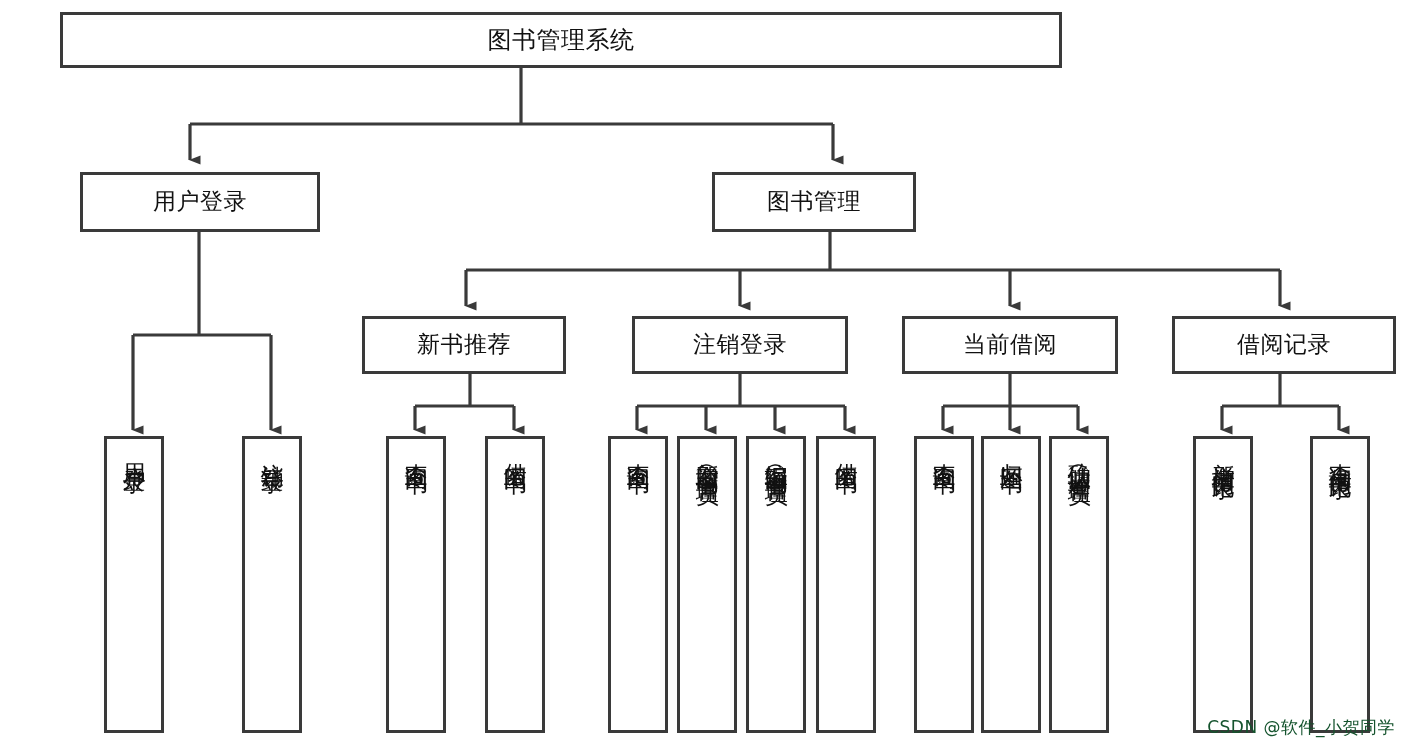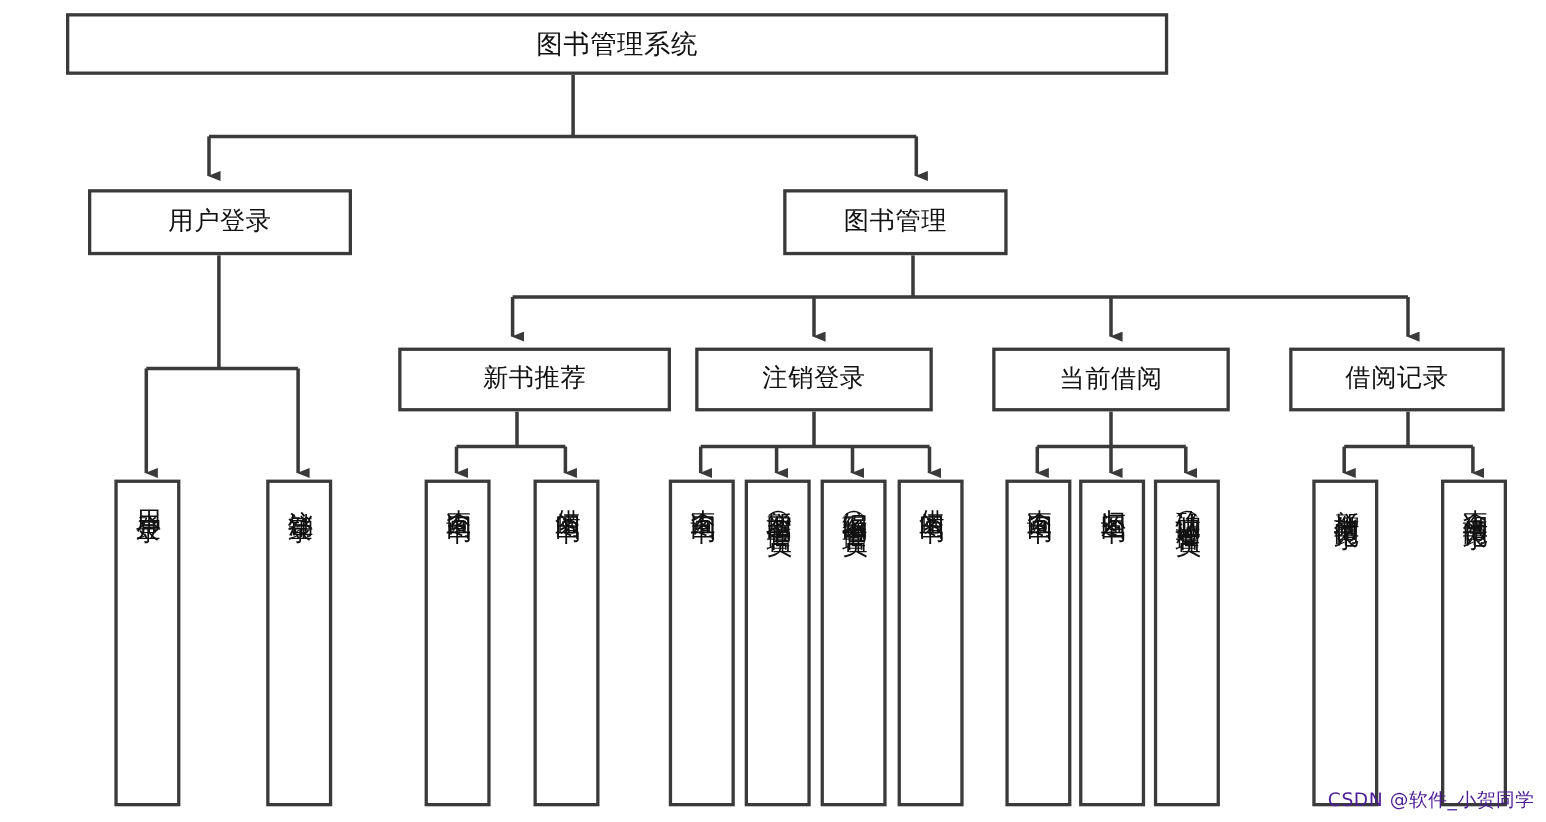--- a/index.html
+++ b/index.html
@@ -55,21 +55,21 @@
     line-height: 1.28;
     letter-spacing: 3px;
     white-space: nowrap;
     color: #111111;
   }
   .watermark {
     position: absolute;
     right: 10px;
     bottom: 8px;
     font-size: 17px;
-    color: #4c1d95;
+    color: #14532d;
     letter-spacing: 0.5px;
     white-space: nowrap;
   }
 </style>
 </head>
 <body>
 
 <div id="canvas">
 
   <svg class="wires" viewBox="0 0 1405 747">
@@ -127,33 +127,33 @@
   </div>
 
   <div class="node h-node" style="left:80px; top:172px; width:240px; height:60px;">
     <span>用户登录</span>
   </div>
 
   <div class="node h-node" style="left:712px; top:172px; width:204px; height:60px;">
     <span>图书管理</span>
   </div>
 
-  <div class="node h-node" style="left:362px; top:316px; width:248px; height:58px;align-items:center;">
+  <div class="node h-node" style="left:362px; top:316px; width:204px; height:58px;align-items:center;">
     <span>新书推荐</span>
   </div>
 
   <div class="node h-node" style="left:632px; top:316px; width:216px; height:58px;">
     <span>注销登录</span>
   </div>
 
   <div class="node h-node" style="left:902px; top:316px; width:216px; height:58px;font-family:Liberation Serif, serif;">
     <span>当前借阅</span>
   </div>
 
-  <div class="node h-node" style="left:1172px; top:316px; width:196px; height:58px;">
+  <div class="node h-node" style="left:1172px; top:316px; width:224px; height:58px;">
     <span>借阅记录</span>
   </div>
 
   <div class="node v-node" style="left:104px; top:436px; width:60px; height:297px;">
     <span class="v-text">用户登录</span>
   </div>
 
   <div class="node v-node" style="left:242px; top:436px; width:60px; height:297px;">
     <span class="v-text">注销登录</span>
   </div>

